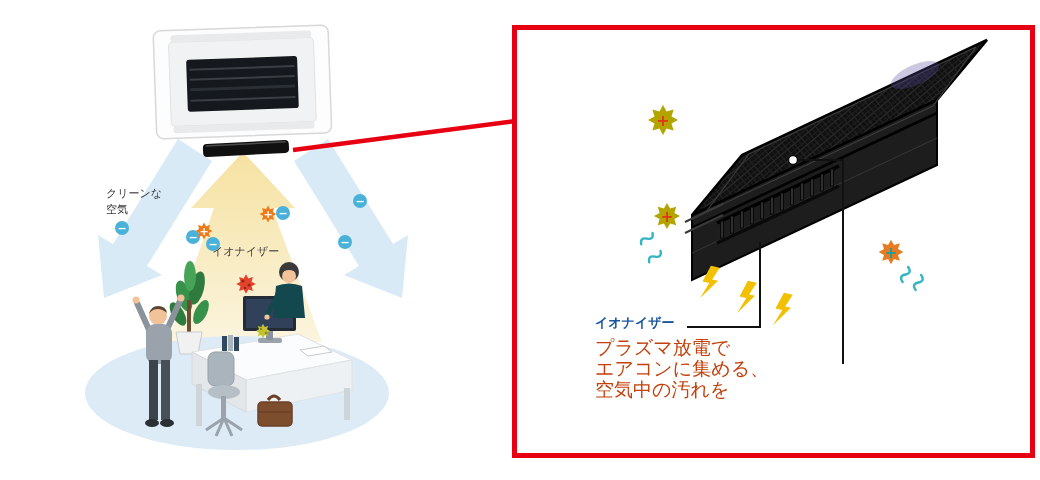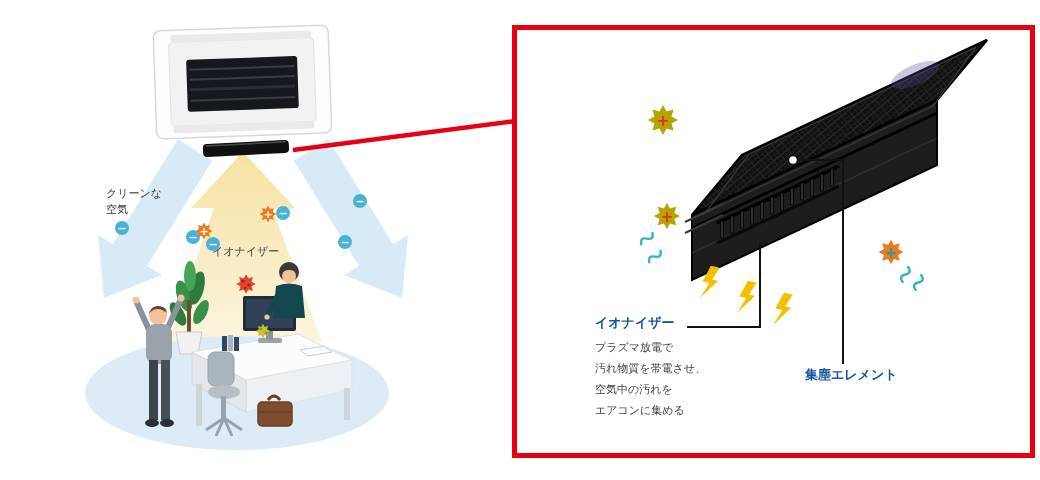--- a/index.html
+++ b/index.html
@@ -7,21 +7,21 @@
          font-family:"Liberation Sans","DejaVu Sans",sans-serif}
   .scene-svg{position:absolute;left:0;top:0}
   .air-label{position:absolute;font-size:11px;color:#3a3a3a;line-height:1.45}
   #clean-label{left:106px;top:186px;width:64px;}
   #dirty-label{left:212px;top:244px}
   .callout{position:absolute;left:512px;top:25px;width:523px;height:433px;
            border:5px solid #e60012;background:#fff;box-sizing:border-box}
   .callout svg{position:absolute;left:0;top:0}
   .note{position:absolute}
   .note .t{font-size:13px;font-weight:bold;color:#17559e;margin-bottom:5px;white-space:nowrap}
-  .note .d{font-size:11px;color:#404040;line-height:21px;white-space:nowrap}
+  .note .d{font-size:19px;color:#c2410c;line-height:21px;white-space:nowrap}
   #ion-note{left:78px;top:284px}
   #dust-note{left:288px;top:336px}
 </style>
 </head>
 <body>
 
 <div class="stage">
 
   <svg class="scene-svg" width="1040" height="480" viewBox="0 0 1040 480">
     <defs>
@@ -238,23 +238,21 @@
       </g>
       <g>
         <polyline points="279,130 326,130 326,334" fill="none" stroke="#111" stroke-width="2"></polyline>
         <circle cx="276" cy="130" r="4.5" fill="#fff" stroke="#111" stroke-width="1.5"></circle>
       </g>
     </svg>
 
     <div class="note" id="ion-note">
       <div class="t">イオナイザー</div>
       <div class="d">プラズマ放電で</div>
-      <div class="d">汚れ物質を帯電させ、</div>
+      <div class="d">エアコンに集める、</div>
       <div class="d">空気中の汚れを</div>
-      <div class="d">エアコンに集める</div>
     </div>
 
     <div class="note" id="dust-note">
-      <div class="t">集塵エレメント</div>
     </div>
   </div>
 
 </div>
 
 </body></html>

